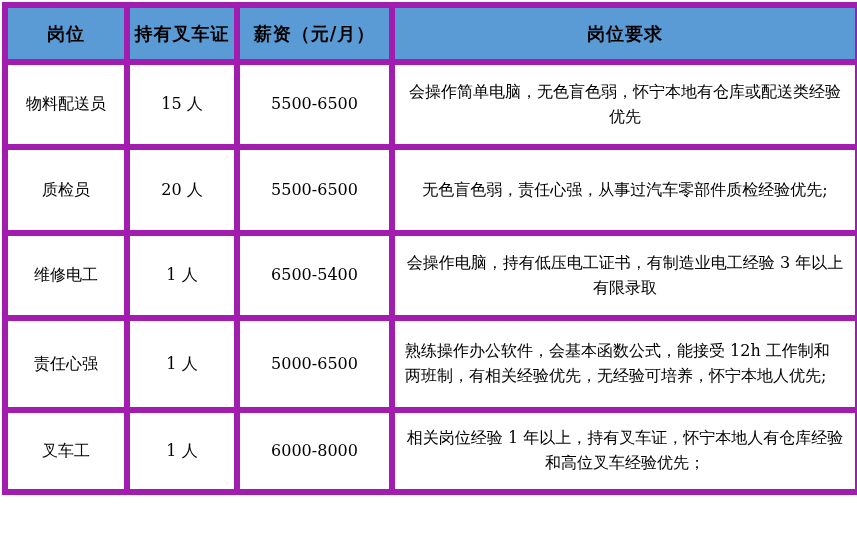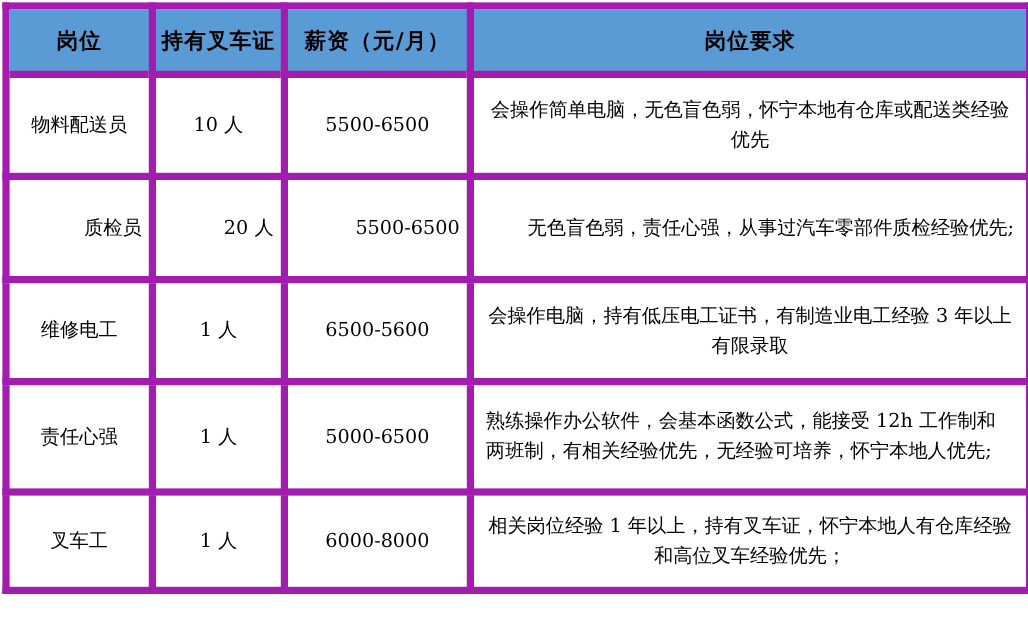--- a/index.html
+++ b/index.html
@@ -42,21 +42,21 @@
     padding: 2px 6px;
   }
   td.req {
     padding: 2px 10px;
   }
   td.req-left {
     text-align: left;
   }
   tr.r0 td { height: 74px; }
   tr.r1 td { height: 75px; }
-  tr.r2 td { height: 76px; text-align: right; }
+  tr.r2 td { height: 76px; }
   tr.r3 td { height: 75px; }
   tr.r4 td { height: 82px; }
   tr.r5 td { height: 72px; }
 </style>
 </head>
 <body>
 
 <table class="job-table">
   <colgroup>
     <col class="c-position">
@@ -68,34 +68,34 @@
     <tr>
       <th>岗位</th>
       <th>持有叉车证</th>
       <th>薪资（元/月）</th>
       <th>岗位要求</th>
     </tr>
   </thead>
   <tbody>
     <tr class="r1">
       <td>物料配送员</td>
-      <td>10 人</td>
+      <td>15 人</td>
       <td>5500-6500</td>
       <td class="req">会操作简单电脑，无色盲色弱，怀宁本地有仓库或配送类经验优先</td>
     </tr>
     <tr class="r2">
       <td>质检员</td>
       <td>20 人</td>
       <td>5500-6500</td>
       <td class="req">无色盲色弱，责任心强，从事过汽车零部件质检经验优先;</td>
     </tr>
     <tr class="r3">
       <td>维修电工</td>
       <td>1 人</td>
-      <td>6500-5600</td>
+      <td>6500-5400</td>
       <td class="req">会操作电脑，持有低压电工证书，有制造业电工经验 3 年以上有限录取</td>
     </tr>
     <tr class="r4">
       <td>责任心强</td>
       <td>1 人</td>
       <td>5000-6500</td>
       <td class="req req-left">熟练操作办公软件，会基本函数公式，能接受 12h 工作制和两班制，有相关经验优先，无经验可培养，怀宁本地人优先;</td>
     </tr>
     <tr class="r5">
       <td>叉车工</td>

